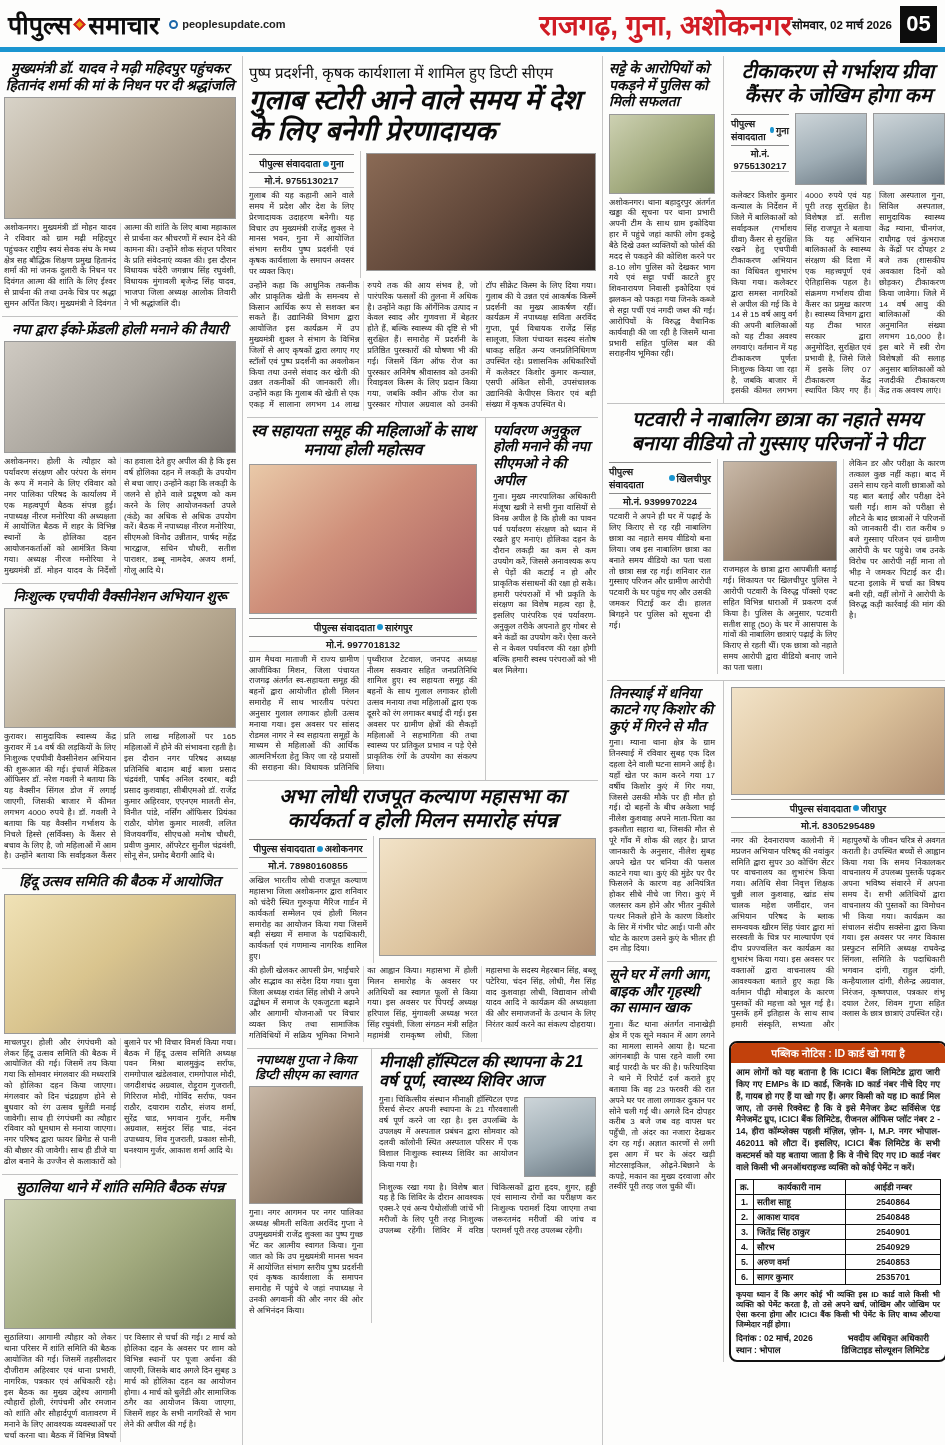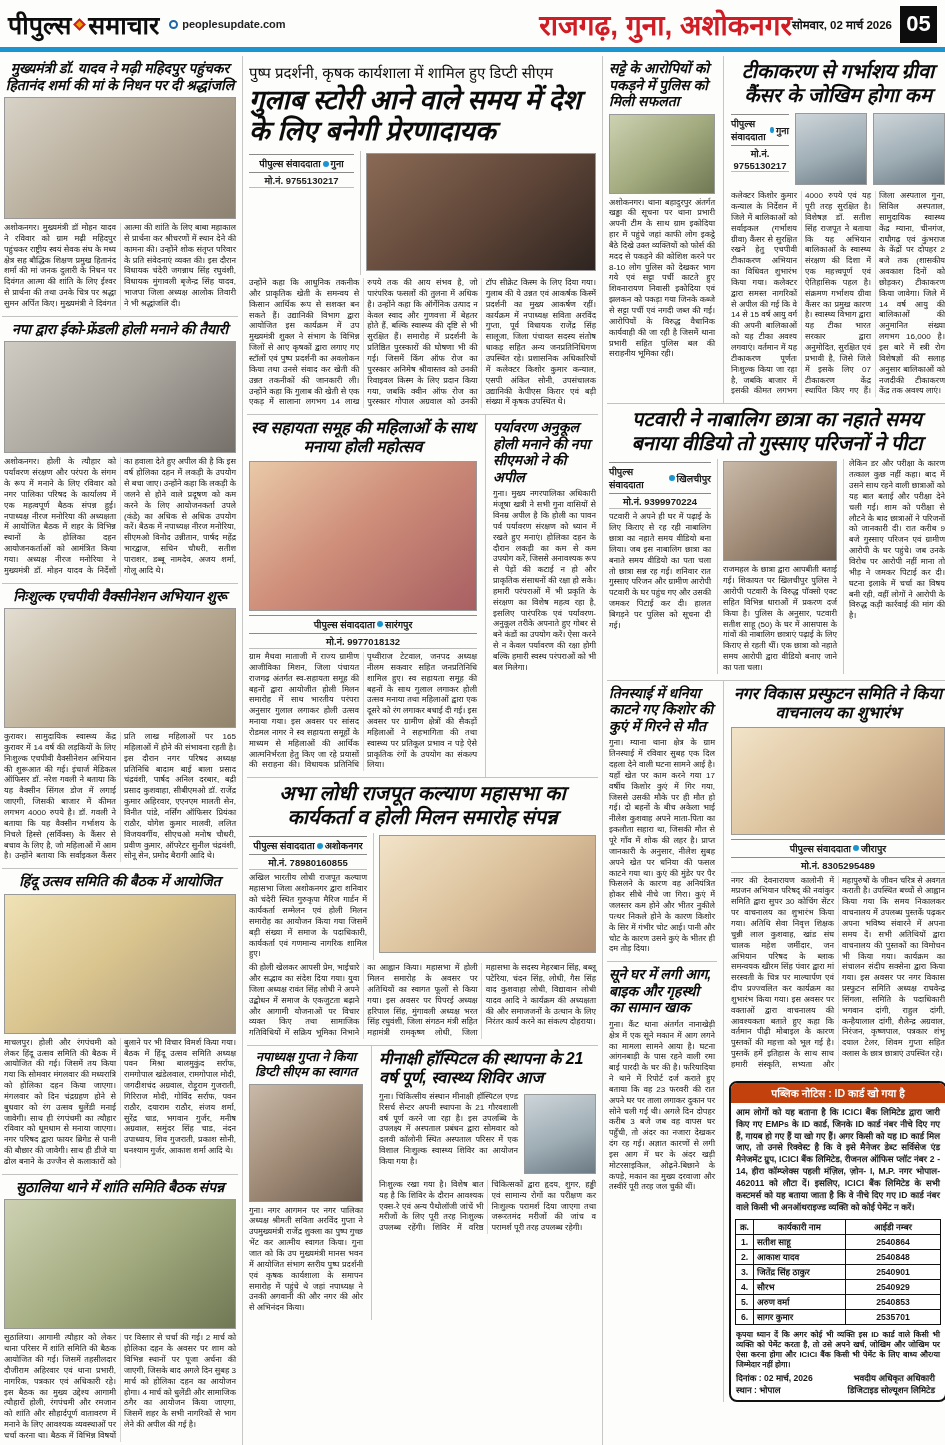--- a/index.html
+++ b/index.html
@@ -62,21 +62,21 @@
   
   .notice { border:2px solid #111; border-radius:8px; overflow:hidden; margin-top:4px; background:#fff; }
   .notice-head { background:#c2410c; color:#fff; font-size:10.5px; font-weight:bold; text-align:center; padding:3px 2px; }
   .notice-body { font-size:8.6px; line-height:1.38; text-align:justify; padding:4px 5px 2px 5px; font-weight:bold; color:#222; }
   .notice table { width:calc(100% - 8px); margin:3px 4px; border-collapse:collapse; font-size:8.6px; }
   .notice th, .notice td { border:1px solid #111; padding:1px 3px; text-align:left; font-weight:bold; }
   .notice th { text-align:center; }
   .notice td.num, .notice th.num { width:18px; text-align:center; }
   .notice td.id, .notice th.id { width:95px; text-align:center; }
   .notice-foot { font-size:7.8px; font-weight:bold; padding:1px 5px; text-align:justify; }
-  .notice-meta { display:flex; justify-content:space-between; font-size:8.6px; font-weight:bold; padding:2px 10px 4px 5px; }
+  .notice-meta { display:flex; justify-content:space-between; font-size:8.6px; font-weight:bold; padding:2px 16px 4px 5px; }
   .notice-meta .r { text-align:right; }
 </style>
 </head>
 <body>
 
 <div class="page">
 
   <div class="header">
     <div class="masthead">
       <span>पीपुल्स</span>
@@ -135,20 +135,21 @@
         <h3 class="kicker">पुष्प प्रदर्शनी, कृषक कार्यशाला में शामिल हुए डिप्टी सीएम</h3>
         <h1 class="hl hl-xl hl-left">गुलाब स्टोरी आने वाले समय में देश के लिए बनेगी प्रेरणादायक</h1>
         <div class="row" style="grid-template-columns:105px 1fr">
           <div class="sub">
             <div class="byline">
               <span>पीपुल्स संवाददाता</span>
               <span class="dot"></span>
               <span>गुना</span>
             </div>
             <div class="phone">मो.नं. 9755130217</div>
+            <div class="body-txt">गुलाब की यह कहानी आने वाले समय में प्रदेश और देश के लिए प्रेरणादायक उदाहरण बनेगी। यह विचार उप मुख्यमंत्री राजेंद्र शुक्ल ने मानस भवन, गुना में आयोजित संभाग स्तरीय पुष्प प्रदर्शनी एवं कृषक कार्यशाला के समापन अवसर पर व्यक्त किए।</div>
           </div>
           <div class="sub">
             <div class="photo ph-stage" style="height:118px;margin-top:2px"></div>
           </div>
         </div>
         <div class="body-txt cols3" style="margin-top:3px">उन्होंने कहा कि आधुनिक तकनीक और प्राकृतिक खेती के समन्वय से किसान आर्थिक रूप से सशक्त बन सकते हैं। उद्यानिकी विभाग द्वारा आयोजित इस कार्यक्रम में उप मुख्यमंत्री शुक्ल ने संभाग के विभिन्न जिलों से आए कृषकों द्वारा लगाए गए स्टॉलों एवं पुष्प प्रदर्शनी का अवलोकन किया तथा उनसे संवाद कर खेती की उन्नत तकनीकों की जानकारी ली। उन्होंने कहा कि गुलाब की खेती से एक एकड़ में सालाना लगभग 14 लाख रुपये तक की आय संभव है, जो पारंपरिक फसलों की तुलना में अधिक है। उन्होंने कहा कि ऑर्गेनिक उत्पाद न केवल स्वाद और गुणवत्ता में बेहतर होते हैं, बल्कि स्वास्थ्य की दृष्टि से भी सुरक्षित हैं। समारोह में प्रदर्शनी के प्रतिष्ठित पुरस्कारों की घोषणा भी की गई। जिसमें किंग ऑफ रोज का पुरस्कार अनिमेष श्रीवास्तव को उनकी रिवाइवल किस्म के लिए प्रदान किया गया, जबकि क्वीन ऑफ रोज का पुरस्कार गोपाल अग्रवाल को उनकी टॉप सीक्रेट किस्म के लिए दिया गया। गुलाब की ये उन्नत एवं आकर्षक किस्में प्रदर्शनी का मुख्य आकर्षण रहीं। कार्यक्रम में नपाध्यक्ष सविता अरविंद गुप्ता, पूर्व विधायक राजेंद्र सिंह सालूजा, जिला पंचायत सदस्य संतोष धाकड़ सहित अन्य जनप्रतिनिधिगण उपस्थित रहे। प्रशासनिक अधिकारियों में कलेक्टर किशोर कुमार कन्याल, एसपी अंकित सोनी, उपसंचालक उद्यानिकी केपीएस किरार एवं बड़ी संख्या में कृषक उपस्थित थे।</div>
       </article>
 
       <div class="row" style="grid-template-columns:232px 1fr">
         <div class="sub">
@@ -271,21 +272,20 @@
             <h2 class="hl hl-sm hl-left">तिनस्याई में धनिया काटने गए किशोर की कुएं में गिरने से मौत</h2>
             <div class="body-txt">गुना। म्याना थाना क्षेत्र के ग्राम तिनस्याई में रविवार सुबह एक दिल दहला देने वाली घटना सामने आई है। यहाँ खेत पर काम करने गया 17 वर्षीय किशोर कुएं में गिर गया, जिससे उसकी मौके पर ही मौत हो गई। दो बहनों के बीच अकेला भाई नीलेश कुशवाह अपने माता-पिता का इकलौता सहारा था, जिसकी मौत से पूरे गाँव में शोक की लहर है। प्राप्त जानकारी के अनुसार, नीलेश सुबह अपने खेत पर धनिया की फसल काटने गया था। कुएं की मुंडेर पर पैर फिसलने के कारण वह अनियंत्रित होकर सीधे नीचे जा गिरा। कुएं में जलस्तर कम होने और भीतर नुकीले पत्थर निकले होने के कारण किशोर के सिर में गंभीर चोट आई। पानी और चोट के कारण उसने कुएं के भीतर ही दम तोड़ दिया।</div>
           </article>
           <article class="art" style="border-bottom:none">
             <h2 class="hl hl-sm hl-left">सूने घर में लगी आग, बाइक और गृहस्थी का सामान खाक</h2>
             <div class="body-txt">गुना। कैंट थाना अंतर्गत नानाखेड़ी क्षेत्र में एक सूने मकान में आग लगने का मामला सामने आया है। घटना आंगनबाड़ी के पास रहने वाली रमा बाई पारदी के घर की है। फरियादिया ने थाने में रिपोर्ट दर्ज कराते हुए बताया कि वह 23 फरवरी की रात अपने घर पर ताला लगाकर दुकान पर सोने चली गई थी। अगले दिन दोपहर करीब 3 बजे जब वह वापस घर पहुँची, तो अंदर का नजारा देखकर दंग रह गई। अज्ञात कारणों से लगी इस आग में घर के अंदर खड़ी मोटरसाइकिल, ओढ़ने-बिछाने के कपड़े, मकान का मुख्य दरवाजा और तस्वीरें पूरी तरह जल चुकी थीं।</div>
           </article>
         </div>
         <div class="sub">
           <article class="art" style="border-bottom:none">
-            <h2 class="hl hl-md">नगर विकास प्रस्फुटन समिति ने किया वाचनालय का शुभारंभ</h2>
             <div class="photo ph-banner" style="height:108px"></div>
             <div class="byline">
               <span>पीपुल्स संवाददाता</span>
               <span class="dot"></span>
               <span>जीरापुर</span>
             </div>
             <div class="phone">मो.नं. 8305295489</div>
             <div class="body-txt cols2">नगर की देवनारायण कालोनी में मप्रजन अभियान परिषद् की नवांकुर समिति द्वारा सुपर 30 कोचिंग सेंटर पर वाचनालय का शुभारंभ किया गया। अतिथि सेवा निवृत्त शिक्षक चुन्नी लाल कुशवाह, खांड संघ चालक महेश जमींदार, जन अभियान परिषद के ब्लाक समन्वयक खीरम सिंह पंवार द्वारा मां सरस्वती के चित्र पर माल्यार्पण एवं दीप प्रज्ज्वलित कर कार्यक्रम का शुभारंभ किया गया। इस अवसर पर वक्ताओं द्वारा वाचनालय की आवश्यकता बताते हुए कहा कि वर्तमान पीढ़ी मोबाइल के कारण पुस्तकों की महत्ता को भूल गई है। पुस्तकें हमें इतिहास के साथ साथ हमारी संस्कृति, सभ्यता और महापुरुषों के जीवन चरित्र से अवगत कराती है। उपस्थित बच्चों से आह्वान किया गया कि समय निकालकर वाचनालय में उपलब्ध पुस्तकें पढ़कर अपना भविष्य संवारने में अपना समय दें। सभी अतिथियों द्वारा वाचनालय की पुस्तकों का विमोचन भी किया गया। कार्यक्रम का संचालन संदीप सक्सेना द्वारा किया गया। इस अवसर पर नगर विकास प्रस्फुटन समिति अध्यक्ष राघवेन्द्र सिंगला, समिति के पदाधिकारी भगवान दांगी, राहुल दांगी, कन्हैयालाल दांगी, शैलेन्द्र अग्रवाल, निरंजन, कृष्णपाल, पत्रकार शंभू दयाल टेलर, शिवम गुप्ता सहित क्लास के छात्र छात्राएं उपस्थित रहे।</div>
           </article>
 

